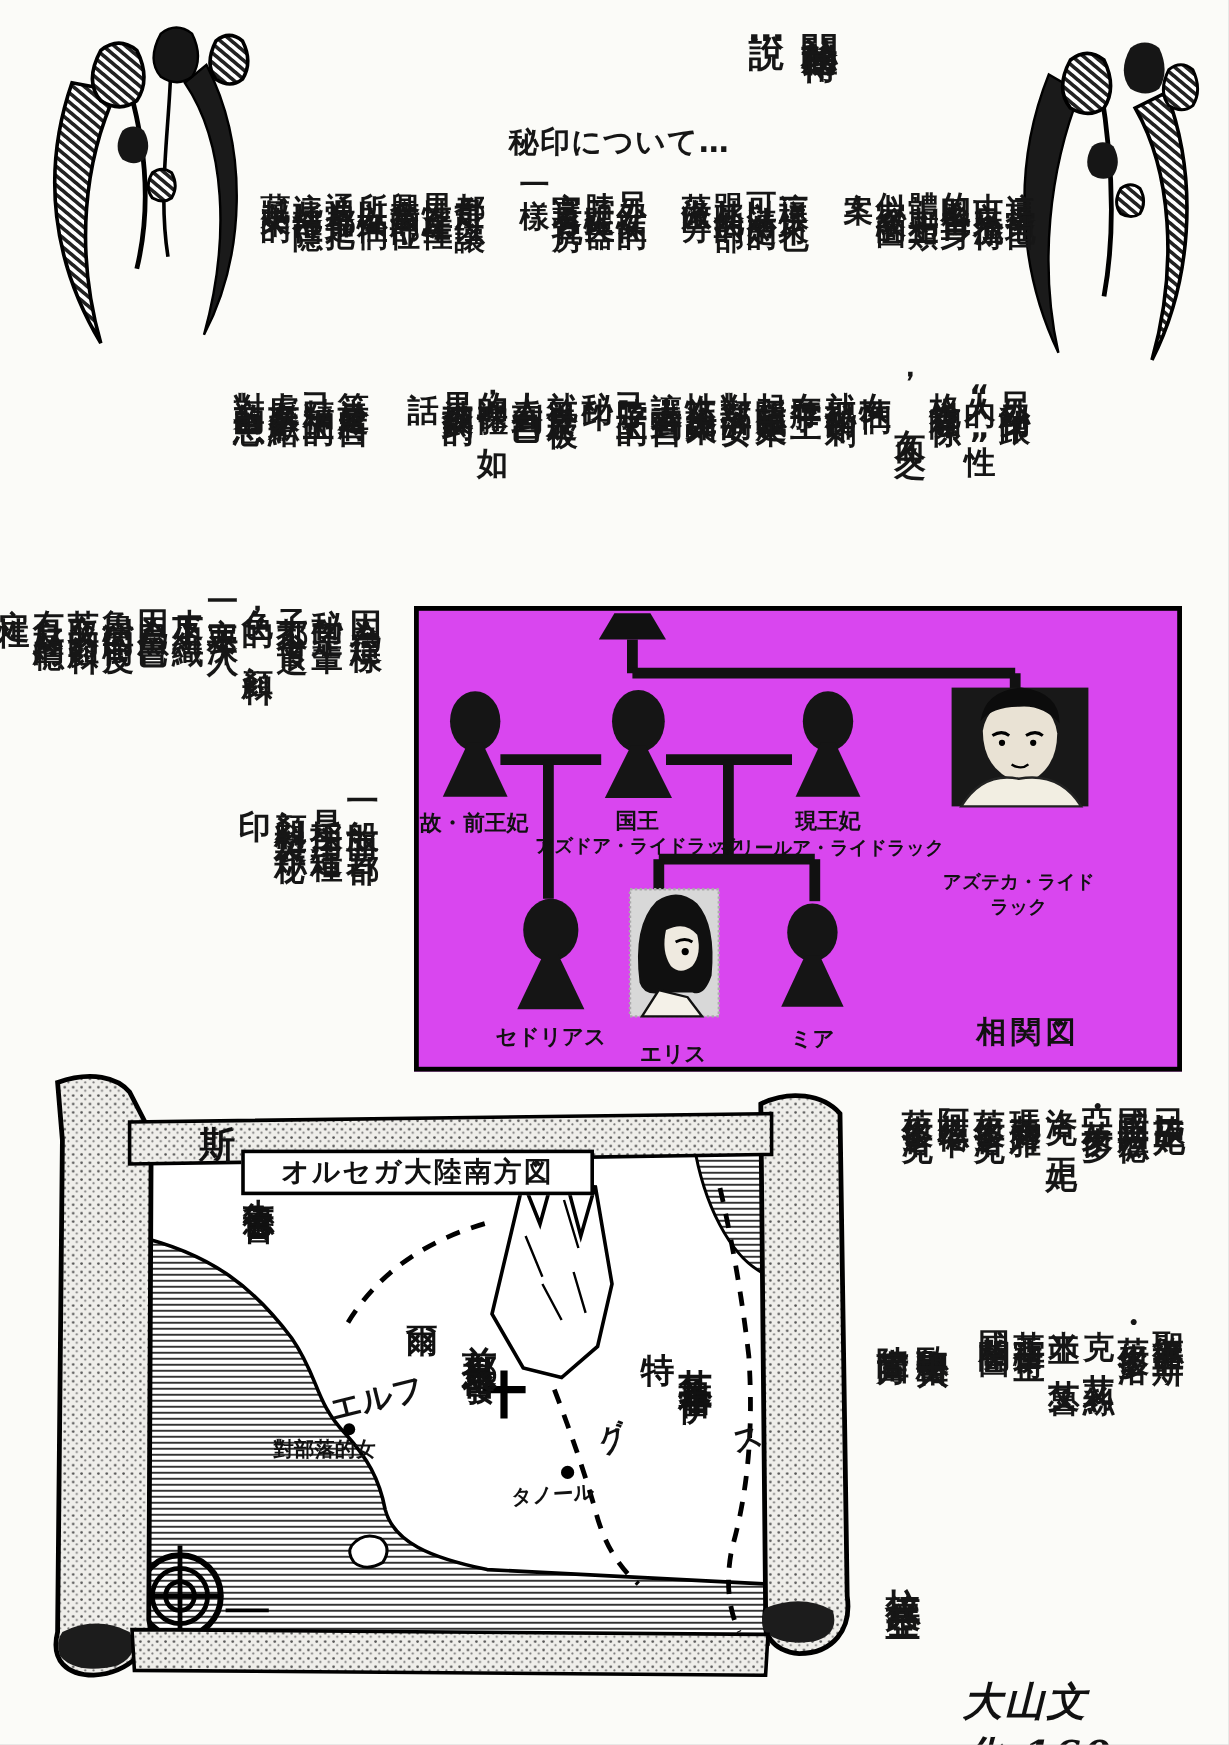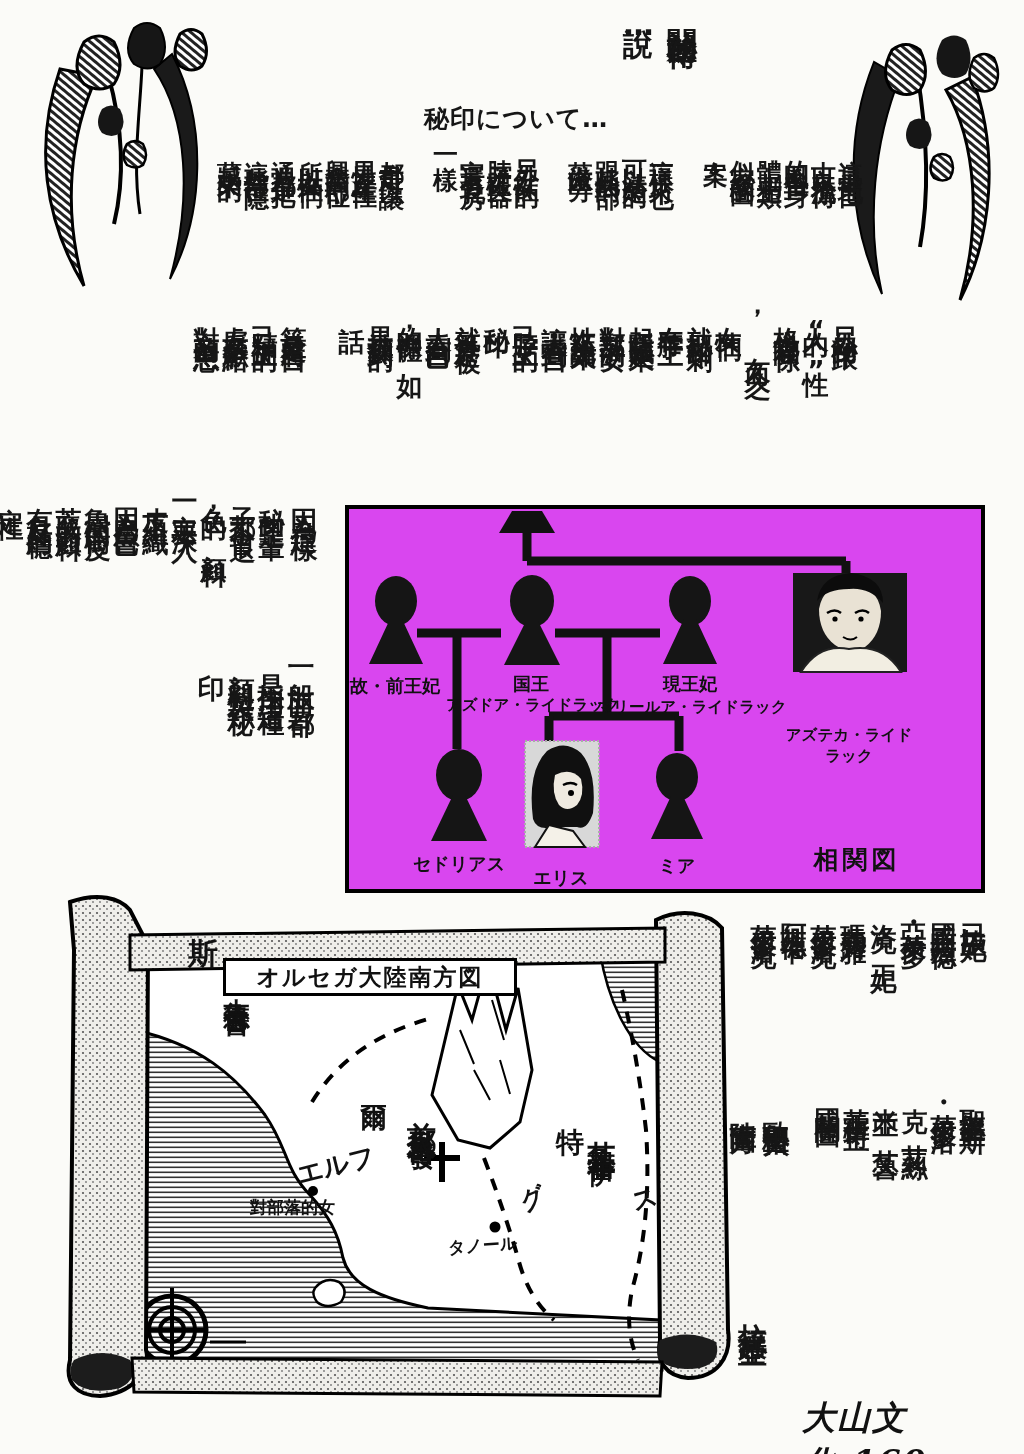--- a/index.html
+++ b/index.html
@@ -42,21 +42,21 @@
   .lbl-s{font-size:18px;}
   .lbl-xs{font-size:15.5px;}
   .tree-cap1{font-size:25px;}
   .tree-cap2{font-size:25px;letter-spacing:4px;}
   
   .namesA{left:747px;top:903px;height:168px;width:242px;line-height:30px;letter-spacing:5px;font-size:26px;}
   .namesB{left:811px;top:1088px;height:168px;width:176px;line-height:29px;letter-spacing:5px;font-size:26px;}
   .namesC{left:723px;top:1100px;height:150px;width:70px;line-height:33px;letter-spacing:2px;font-size:27px;}
   .radekia{left:736px;top:1300px;height:145px;font-size:29px;letter-spacing:6px;line-height:34px;}
   
-  .map{position:absolute;left:60px;top:890px;width:676px;height:512px;}
+  .map{position:absolute;left:38px;top:890px;width:676px;height:512px;}
   .map svg{position:absolute;left:0;top:0;}
   .map .lbl{position:absolute;font-weight:bold;color:#111;}
   .map-banner{
     position:absolute;left:163px;top:68px;width:288px;height:32px;
     border:3px solid #000;background:#fff;
     font-size:23px;font-weight:bold;text-align:center;line-height:32px;
     letter-spacing:2px;
   }
   .map .vcol{position:absolute;writing-mode:vertical-rl;text-orientation:upright;
     white-space:pre;font-weight:bold;color:#111;}

